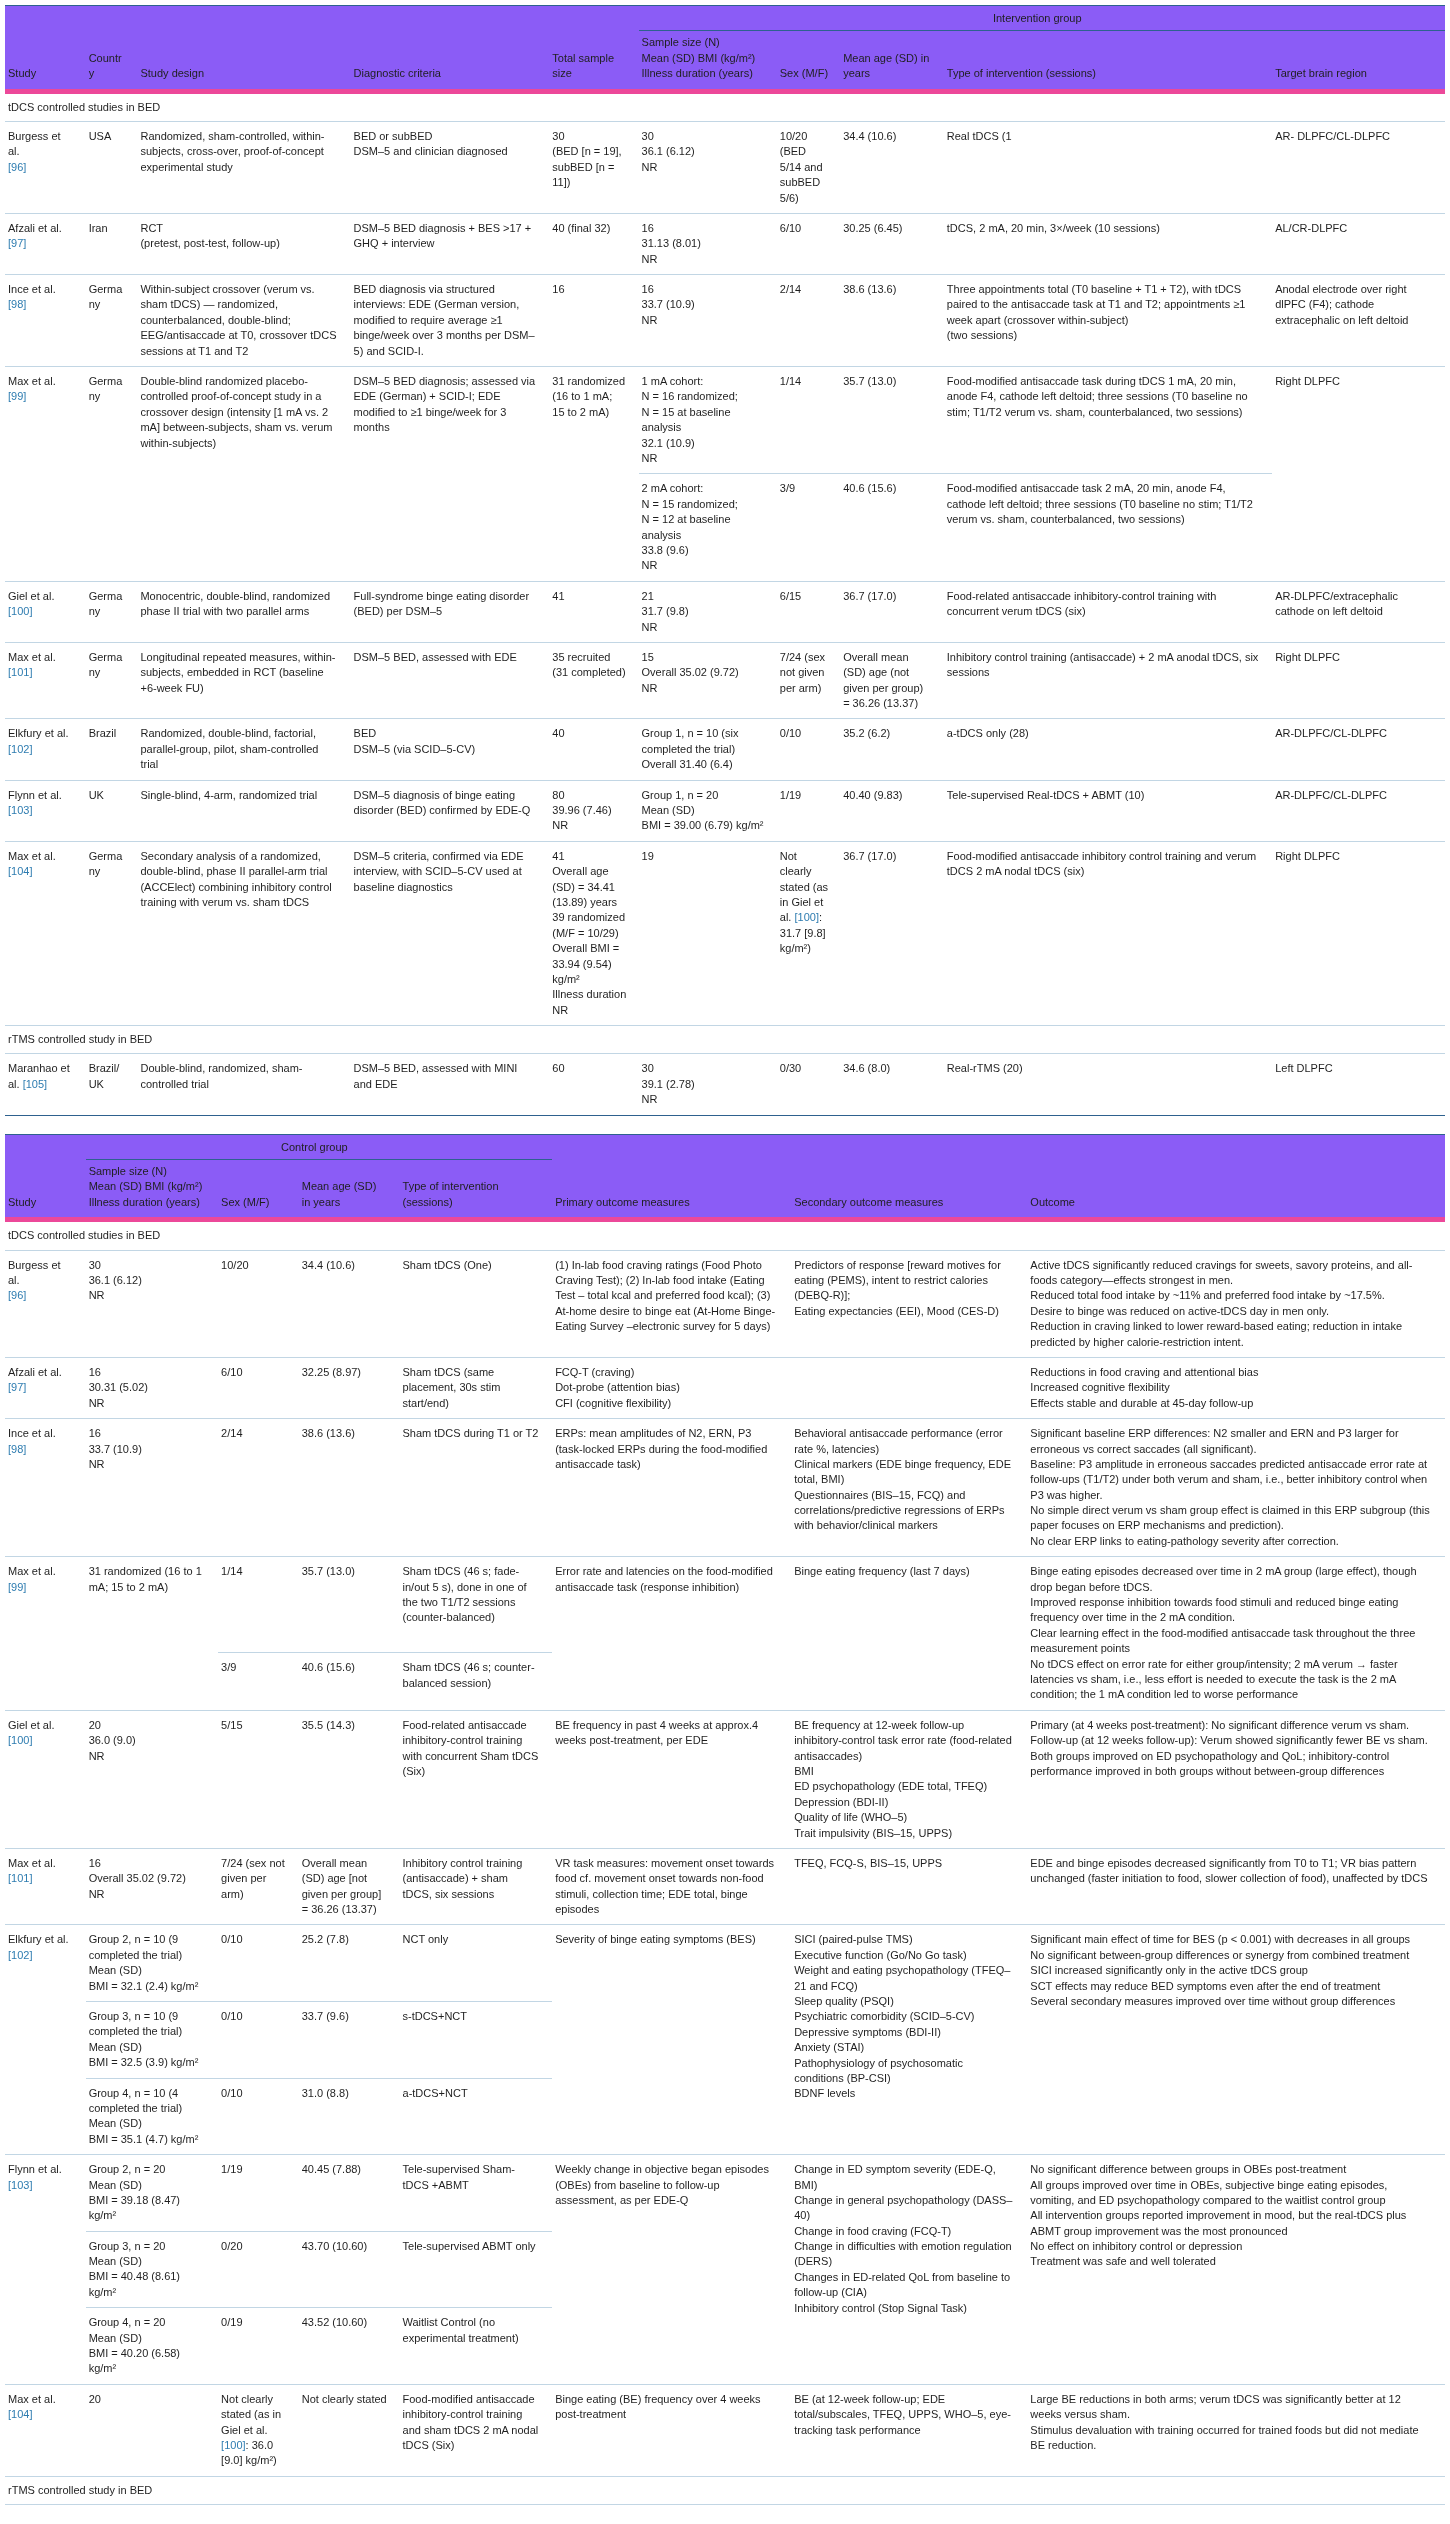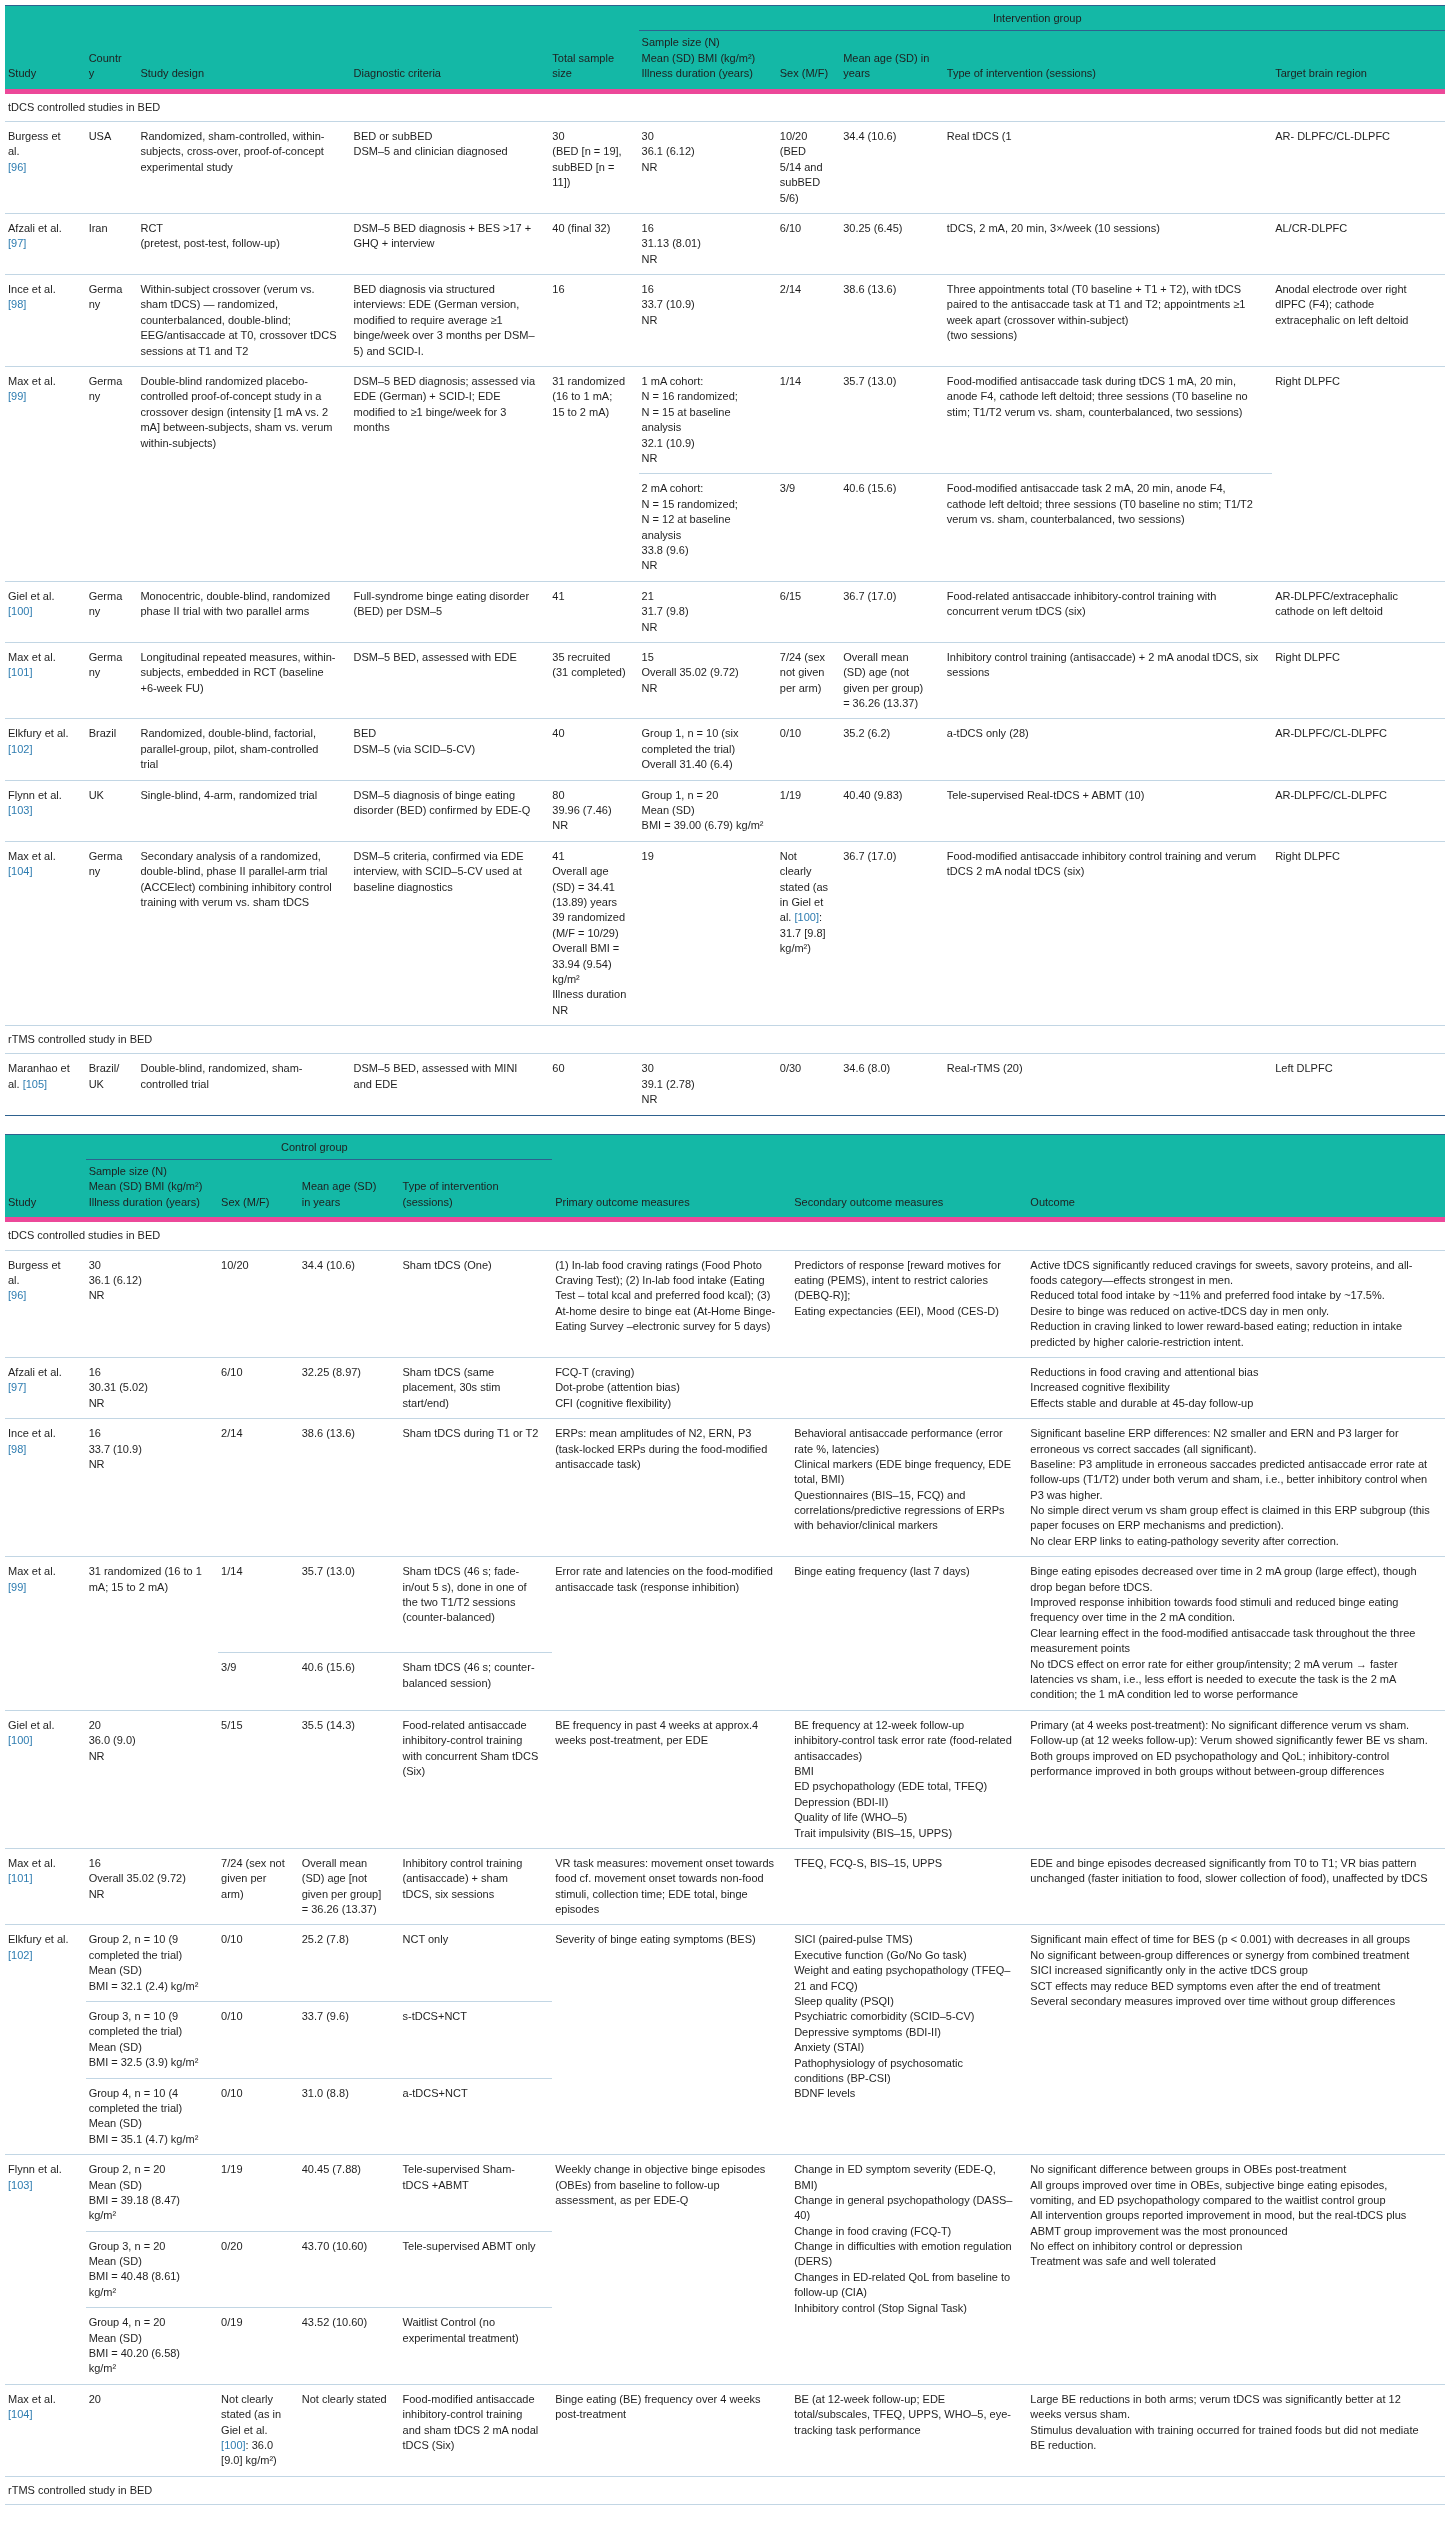--- a/index.html
+++ b/index.html
@@ -22,21 +22,21 @@
   .tbl td {
     font-size: 11px;
     line-height: 1.4;
     font-weight: normal;
     text-align: left;
     vertical-align: top;
     padding: 7px 12px 7px 3px;
     white-space: pre-line;
     overflow-wrap: break-word;
   }
-  .tbl thead td { background: #14b8a6; vertical-align: bottom; }
+  .tbl thead td { background: #8b5cf6; vertical-align: bottom; }
   .tbl thead tr.spanner-row td { vertical-align: top; padding-top: 5px; padding-bottom: 4px; }
   .tbl thead td.spanner { text-align: center; border-bottom: 1px solid #2e618e; }
   .tbl thead tr.colhead-row td { border-bottom: 5px solid #ec4899; padding-top: 4px; }
   .tbl tbody td { border-bottom: 0.5px solid #c2d6e4; }
   .tbl tbody tr.section-row td { padding: 6px 3px; margin-left: 12px; }
   .tbl tbody tr.last-row td { border-bottom: 1.5px solid #2e618e; }
   a.ref { color: #2e7cb0; text-decoration: none; cursor: pointer; }
   .table-wrap.second { margin-top: 18px; }
 </style>
 </head>
@@ -435,21 +435,21 @@
           </tr>
           <tr>
             <td rowspan="3">Flynn et al.
 <a class="ref">[103]</a></td>
             <td>Group 2, n = 20
 Mean (SD)
 BMI = 39.18 (8.47) kg/m²</td>
             <td>1/19</td>
             <td>40.45 (7.88)</td>
             <td>Tele-supervised Sham-tDCS +ABMT</td>
-            <td rowspan="3">Weekly change in objective binge episodes (OBEs) from baseline to follow-up assessment, as per EDE-Q</td>
+            <td rowspan="3">Weekly change in objective began episodes (OBEs) from baseline to follow-up assessment, as per EDE-Q</td>
             <td rowspan="3">Change in ED symptom severity (EDE-Q, BMI)
 Change in general psychopathology (DASS–40)
 Change in food craving (FCQ-T)
 Change in difficulties with emotion regulation (DERS)
 Changes in ED-related QoL from baseline to follow-up (CIA)
 Inhibitory control (Stop Signal Task)</td>
             <td rowspan="3">No significant difference between groups in OBEs post-treatment
 All groups improved over time in OBEs, subjective binge eating episodes, vomiting, and ED psychopathology compared to the waitlist control group
 All intervention groups reported improvement in mood, but the real-tDCS plus ABMT group improvement was the most pronounced
 No effect on inhibitory control or depression

